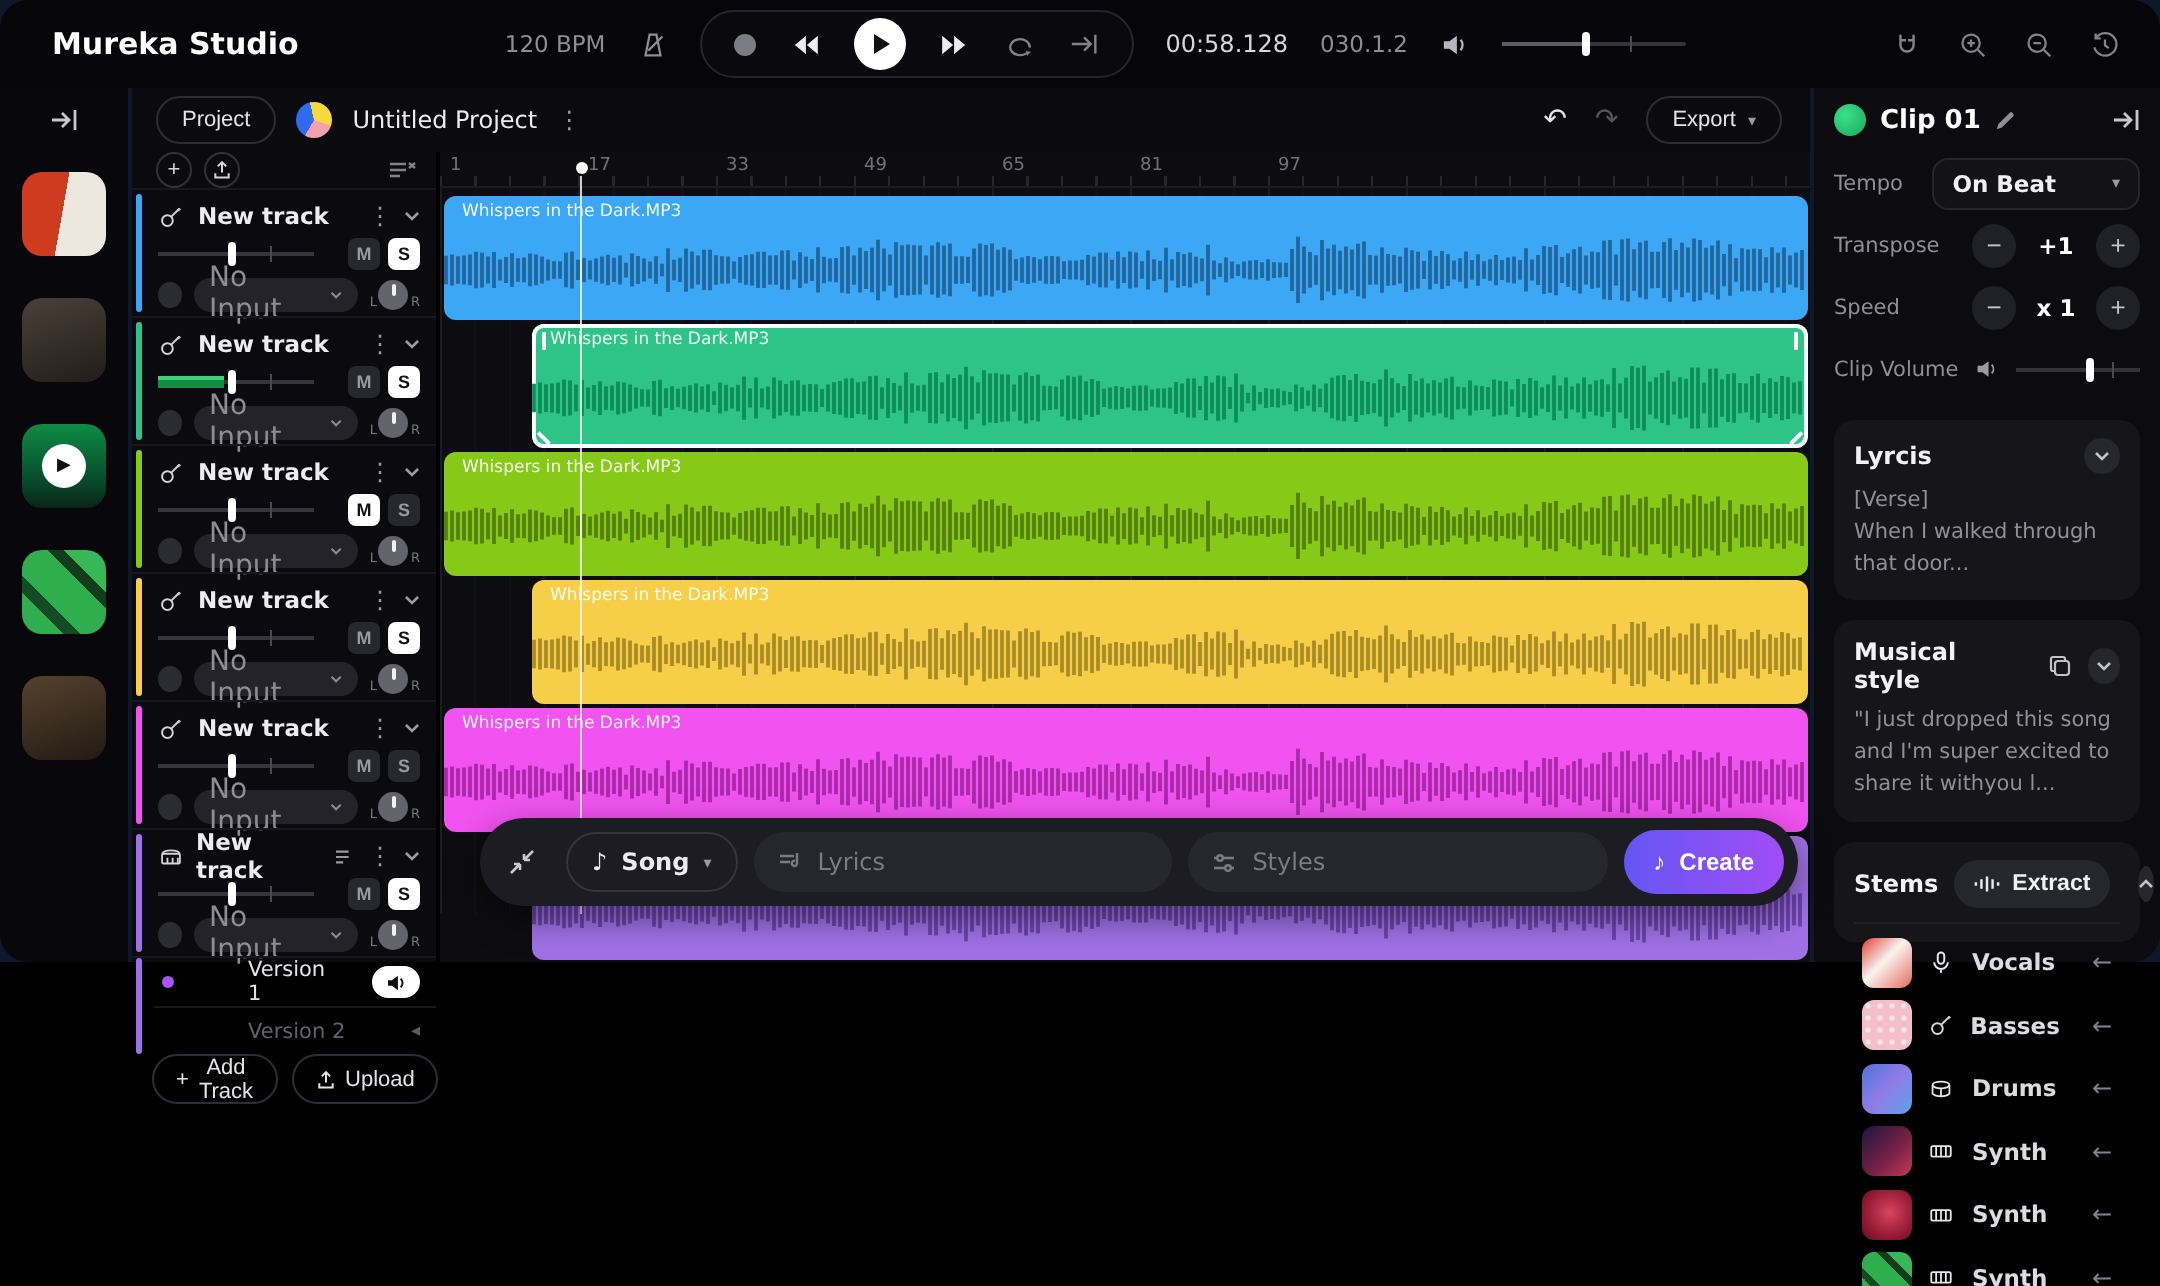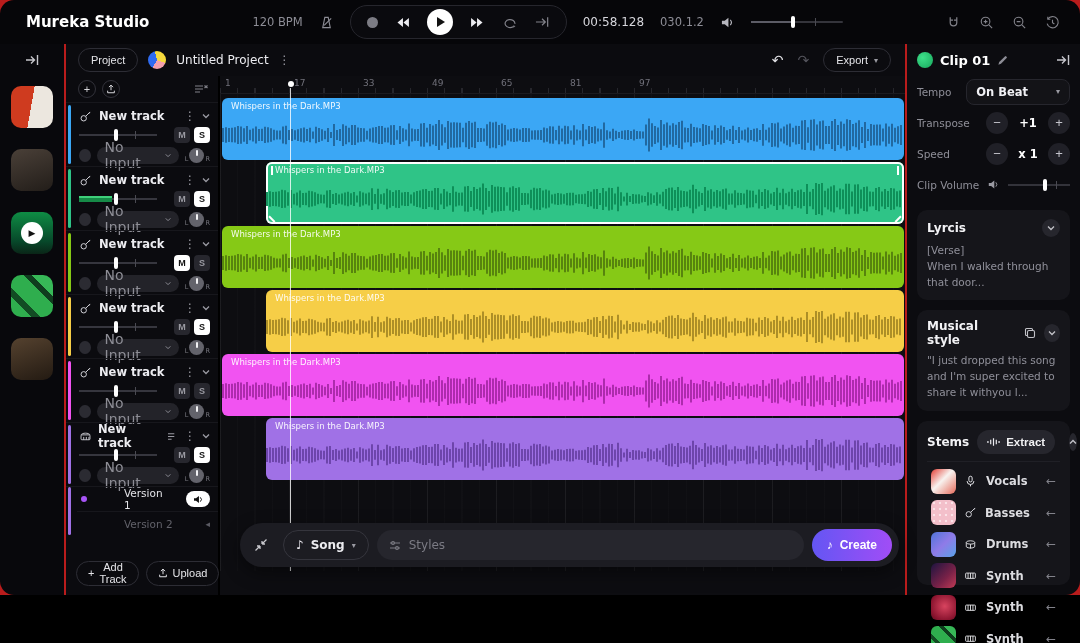--- a/index.html
+++ b/index.html
@@ -1,18 +1,18 @@
 <!DOCTYPE html>
 <html><head>
 <meta charset="utf-8">
 <style>
   * { margin:0; padding:0; box-sizing:border-box; }
   html,body { width:1080px; height:643px; background:#000; overflow:hidden;
     font-family:"DejaVu Sans","Liberation Sans",sans-serif; color:#e8e8ec; }
-  #app { width:1080px; height:595px; display:flex; flex-direction:column; background:#b91c1c; }
+  #app { width:1080px; height:481px; display:flex; flex-direction:column; background:#0f172a; }
 
   
   .topbar { height:44px; display:flex; align-items:center; background:#060609; border-radius:14px 14px 0 0; padding:0 20px; }
   .tb-title { font-size:15px; font-weight:700; color:#fff; padding-left:6px; }
   .tb-center { display:flex; align-items:center; gap:16px; margin-left:auto; }
   .tb-dim { font-size:11.5px; color:#8d8d96; }
   .tb-val { font-size:12px; color:#d6d6dc; }
   .transport { display:flex; align-items:center; gap:17px; height:34px; padding:0 16px; border:1px solid #26262d; border-radius:20px; background:#0a0a0e; }
   .rec-dot { width:11px; height:11px; border-radius:50%; background:#7c7c84; }
   .play-btn { width:26px; height:26px; border-radius:50%; background:#fff; display:flex; align-items:center; justify-content:center; }
@@ -682,20 +682,27 @@
               <svg width="14" height="14" viewBox="0 0 14 14" fill="none" stroke="#c8c8ce" stroke-width="1.3">
                   <path d="M12.5 1.5 8 6M8 6V3M8 6h3M1.5 12.5 6 8M6 8v3M6 8H3"></path>
                 </svg>
             </span>
             <div class="cb-song">
               <span class="note">♪</span>
               <span class="lbl">Song</span>
               <span class="chev">▾</span>
             </div>
             <div class="cb-field">
+              <svg width="12" height="12" viewBox="0 0 12 12" fill="none" stroke="#7b7b84" stroke-width="1.2">
+                  <path d="M1 3h7M1 6h5"></path>
+                  <path d="M9.5 1.5v5.2a1.3 1.3 0 1 1-1-1.27"></path>
+                </svg>
+              <input placeholder="Lyrics" style="">
+            </div>
+            <div class="cb-field">
               <svg width="12" height="11" viewBox="0 0 12 10" fill="none" stroke="#7b7b84" stroke-width="1.2">
                   <path d="M1 2.5h10M1 7.5h10"></path>
                   <circle cx="4" cy="2.5" r="1.4" fill="#26262d"></circle>
                   <circle cx="8" cy="7.5" r="1.4" fill="#26262d"></circle>
                 </svg>
               <input placeholder="Styles" style="">
             </div>
             <button class="cb-create">
               <span class="note">♪</span>
               <span class="lbl">Create</span>

